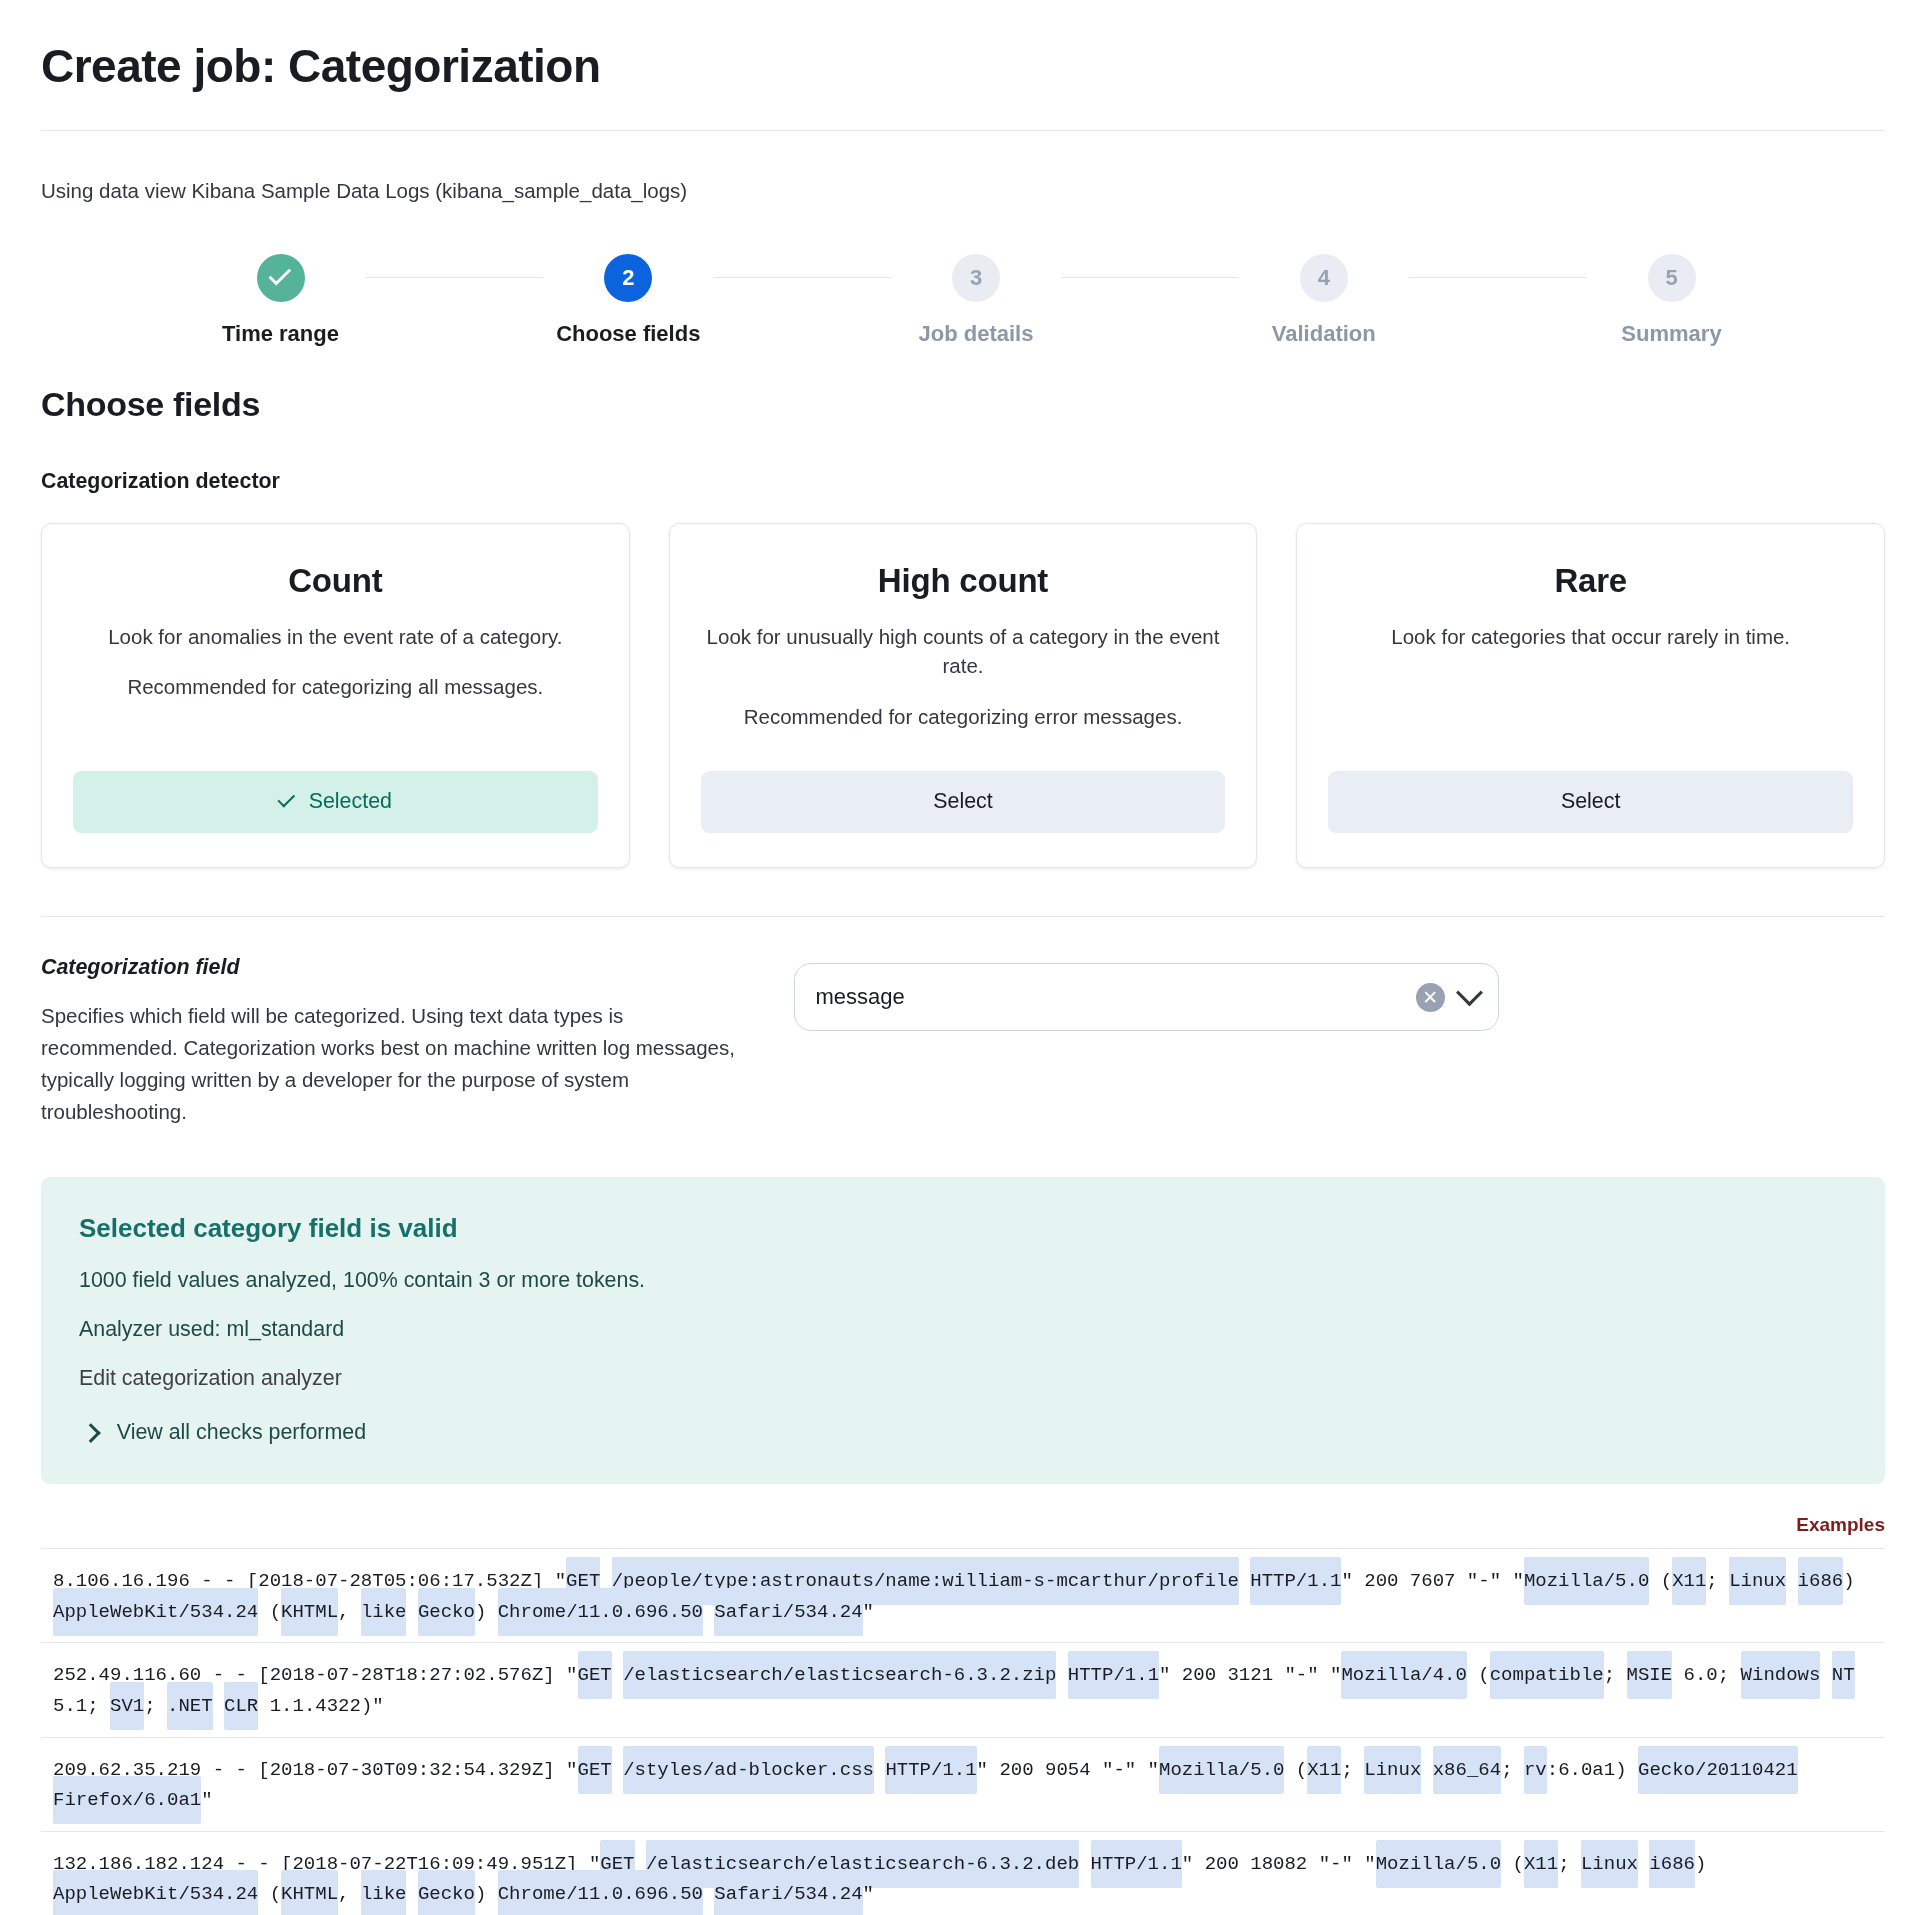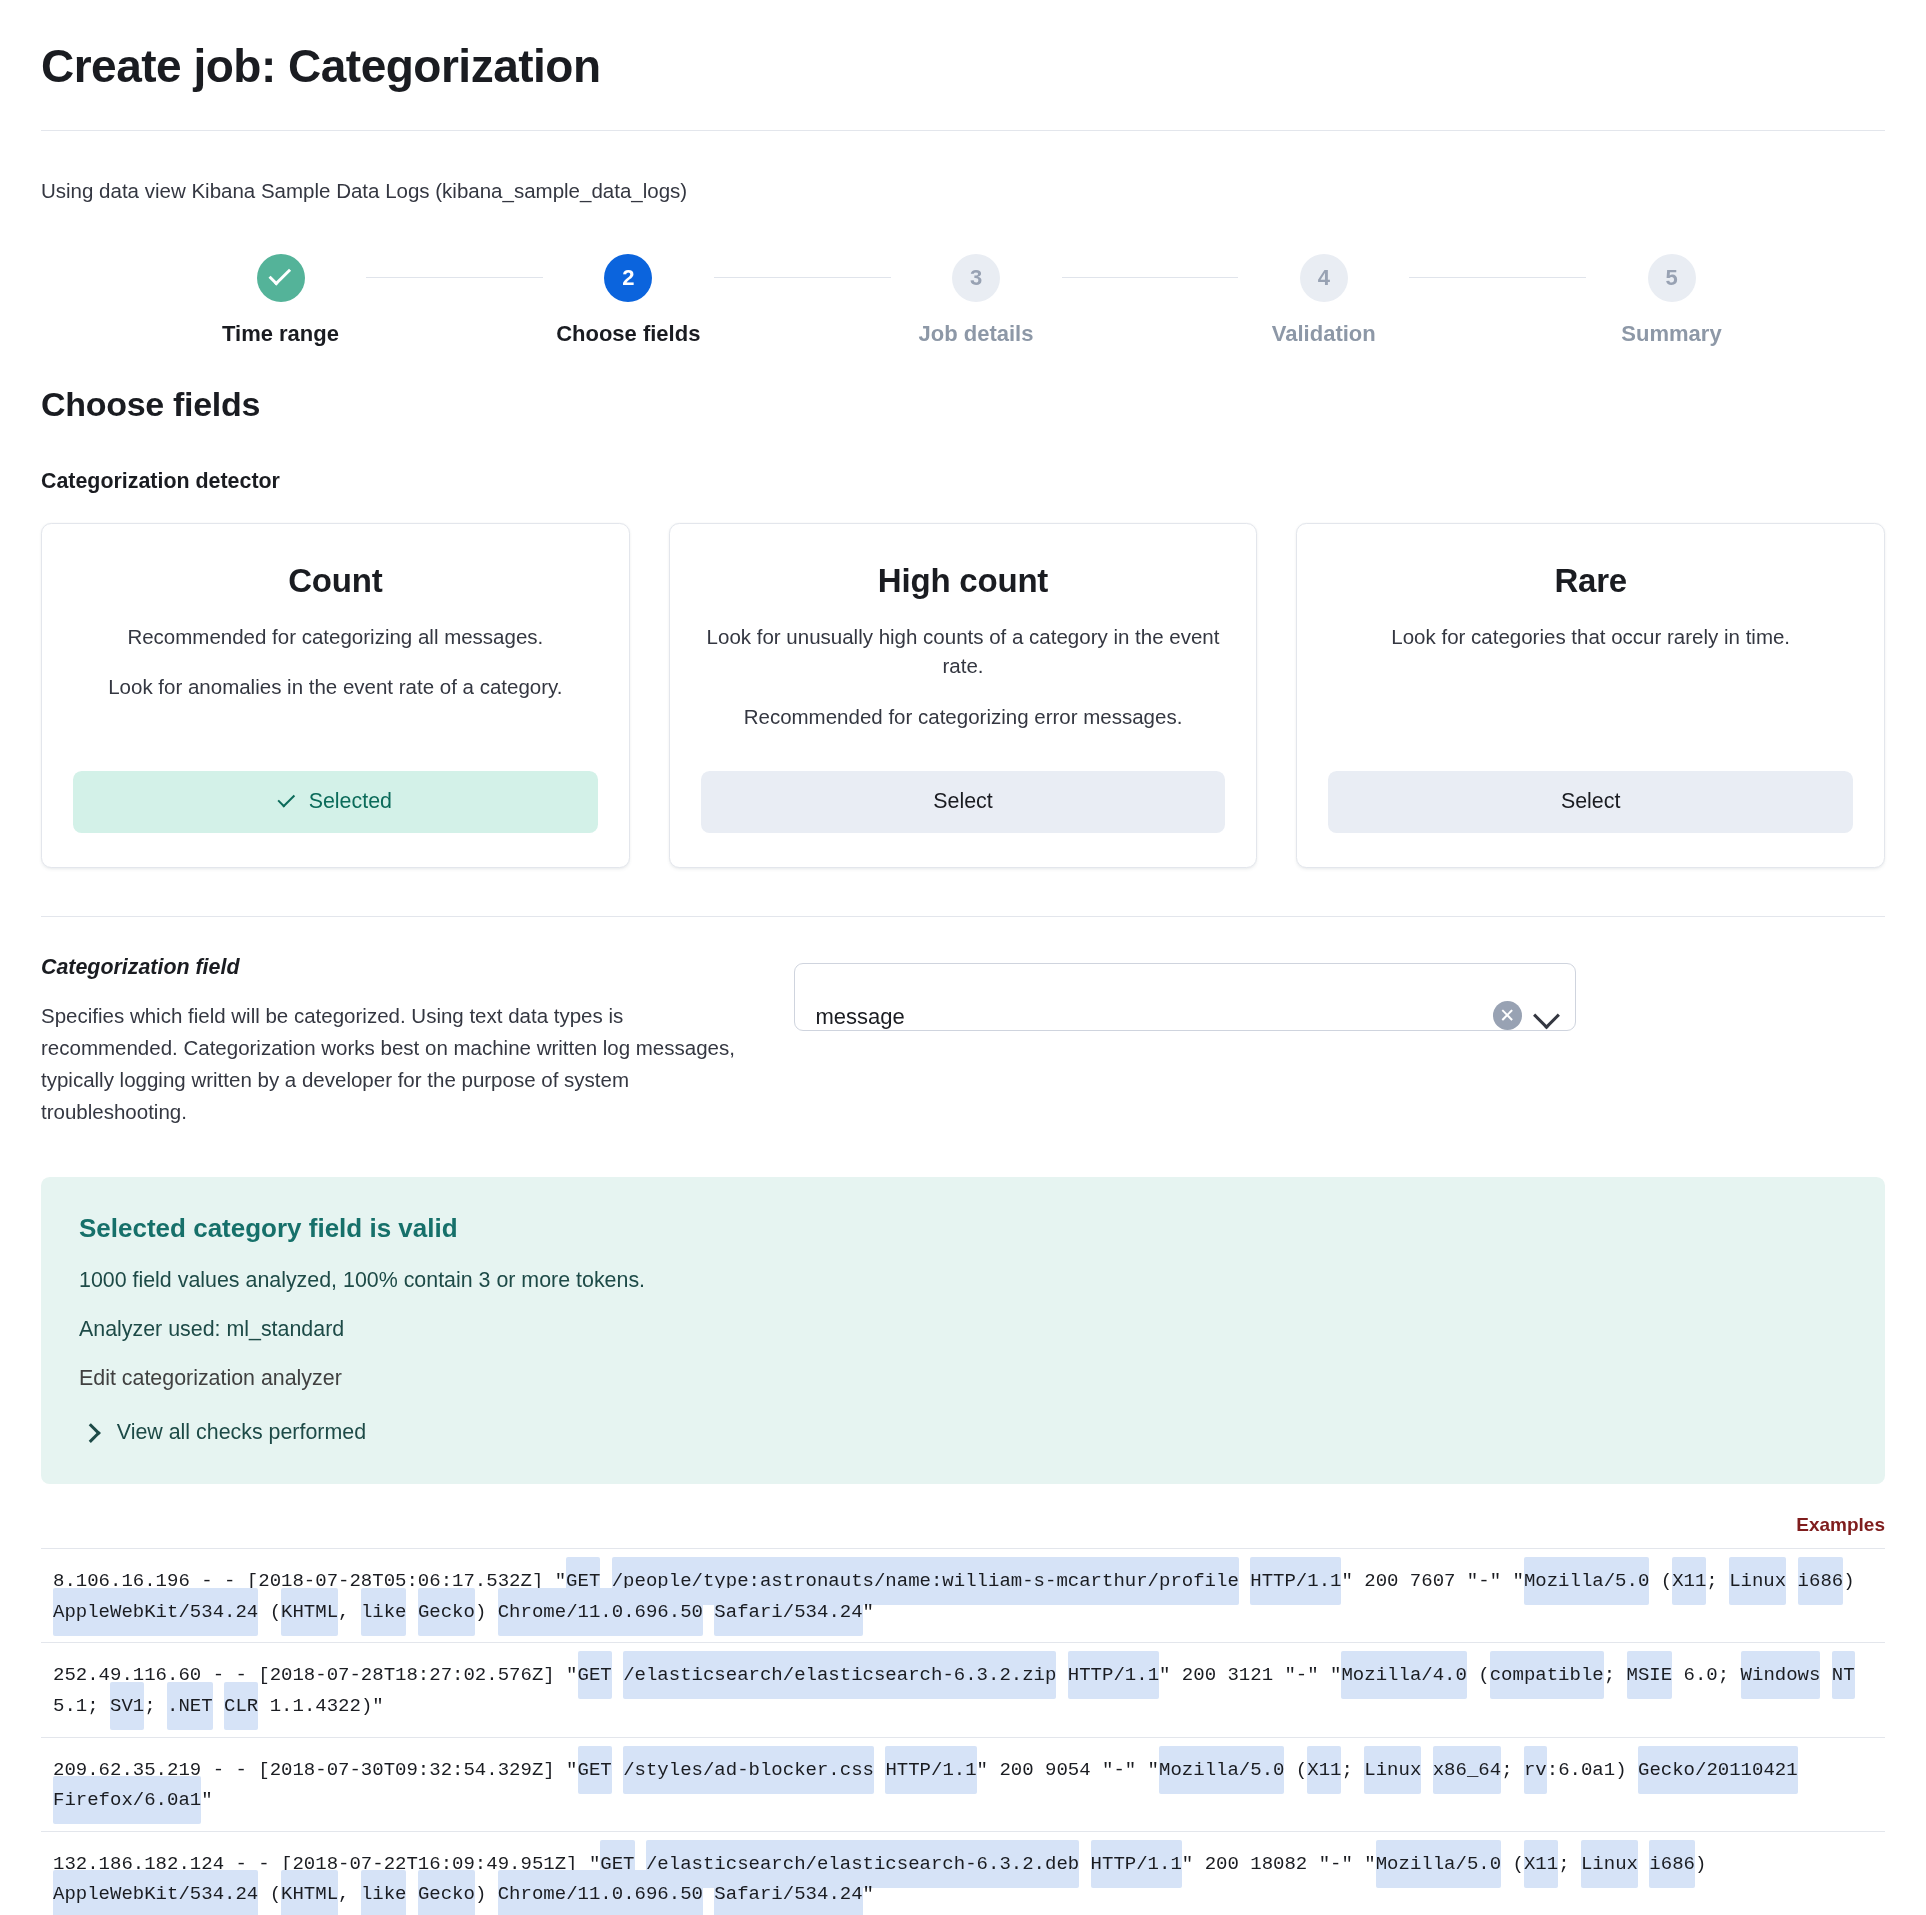--- a/index.html
+++ b/index.html
@@ -175,28 +175,28 @@
   }
   .field-left { width: 702px; }
   .field-left .subsection-title { margin-top: 0; font-style: italic; }
   .field-desc {
     font-size: 20.5px;
     line-height: 1.55;
     color: #343741;
     margin: 20.5px 0 0 0;
   }
   .combo {
-    width: 782px;
+    width: 705px;
     height: 68px;
     background: #fff;
     border: 0.9px solid #cfd4de;
-    border-radius: 9px;
+    border-radius: 17px;
     box-shadow: inset 0 0 0 0.9px rgba(0,0,0,0.0);
     display: flex;
-    align-items: flex-end;
+    align-items: center;
     padding: 0 19px 0 20.5px;
     margin-top: 8.6px;
   }
   .combo-value {
     flex: 1 1 auto;
     font-size: 22px;
     color: #1a1c21;
   }
   .combo-clear {
     width: 29px;
@@ -328,22 +328,22 @@
   </div>
 
   <h2 class="section-title">Choose fields</h2>
 
   <div class="subsection-title">Categorization detector</div>
 
   <div class="cards">
 
     <div class="card">
       <div class="card-title">Count</div>
+      <div class="card-desc">Look for anomalies in the event rate of a category.</div>
       <div class="card-desc">Recommended for categorizing all messages.</div>
-      <div class="card-desc">Look for anomalies in the event rate of a category.</div>
       <div class="card-spacer"></div>
       <button class="card-btn selected">
         <span class="btn-check"></span>
         <span>Selected</span>
       </button>
     </div>
 
     <div class="card">
       <div class="card-title">High count</div>
       <div class="card-desc">Look for unusually high counts of a category in the event rate.</div>

